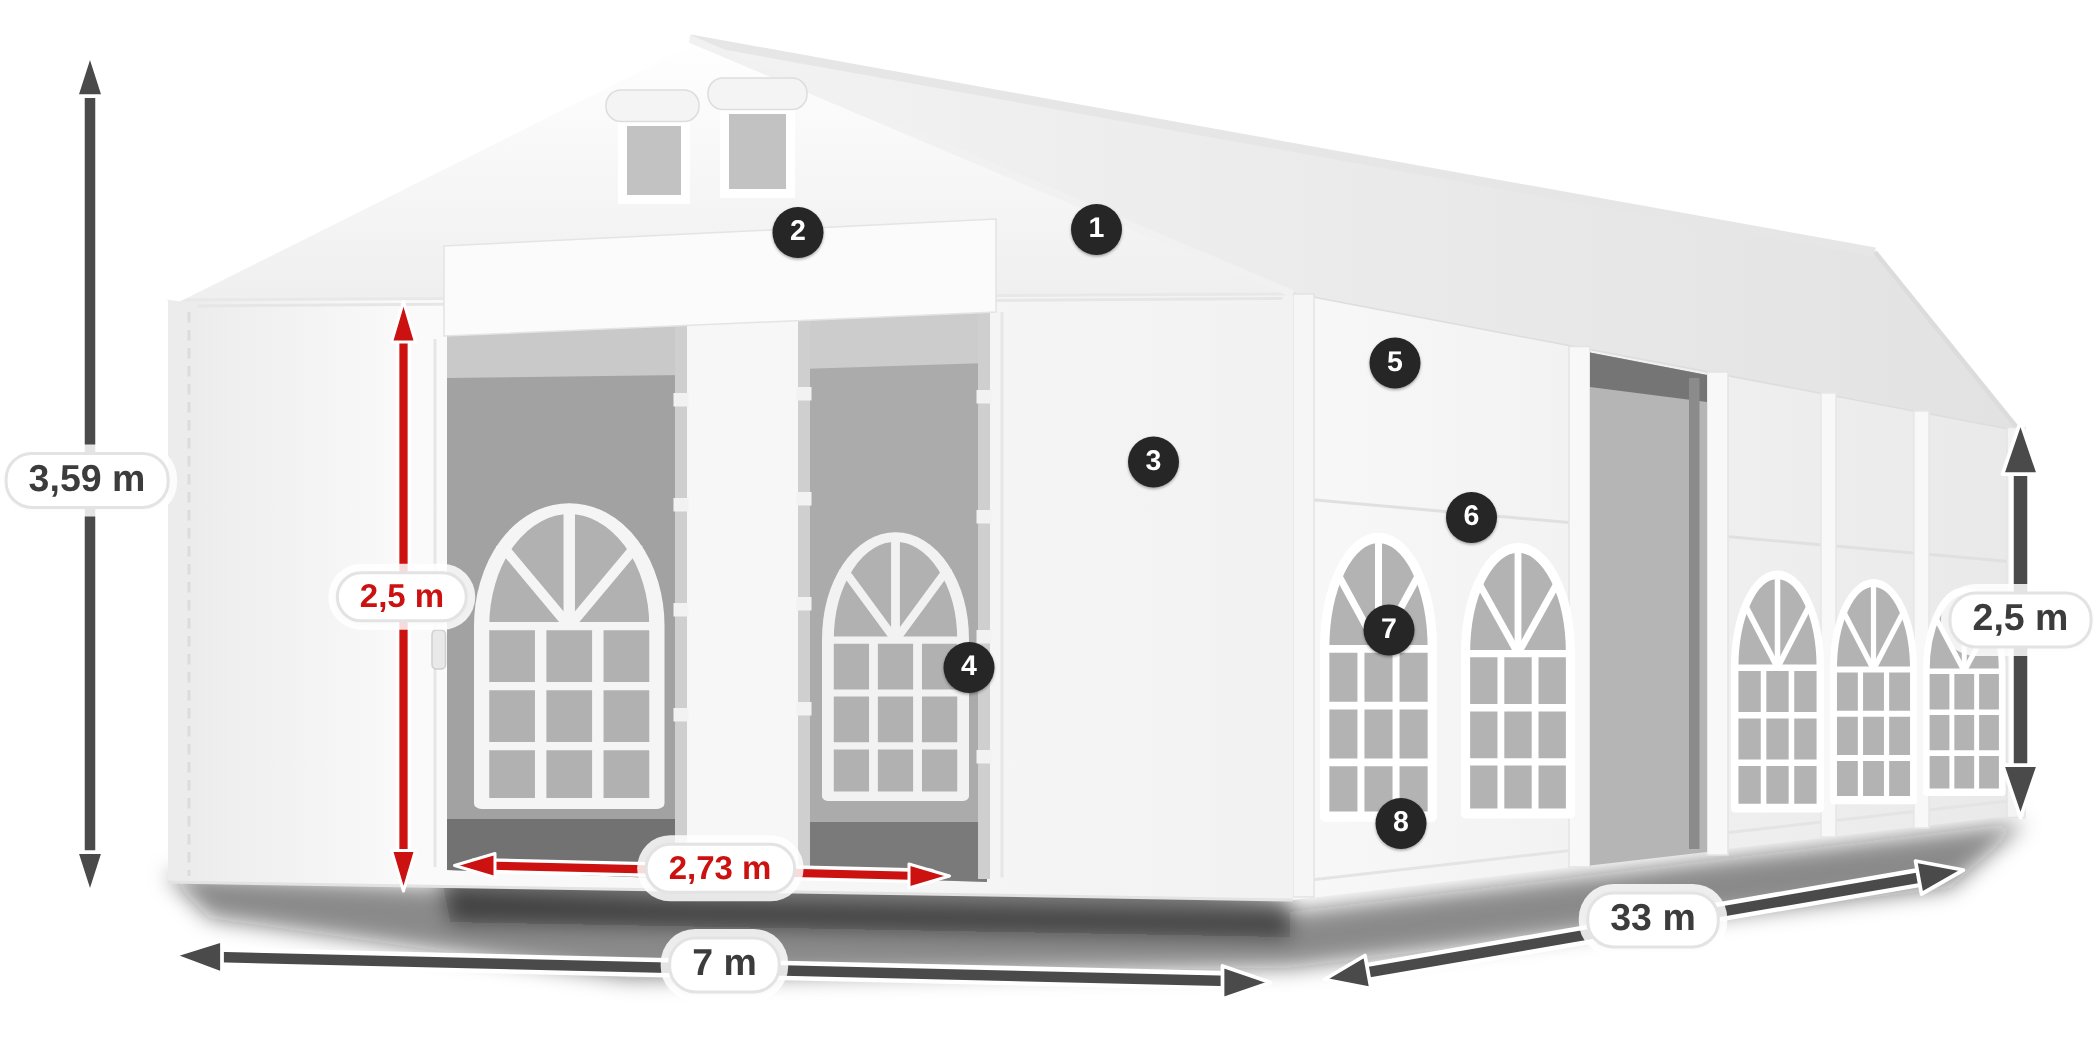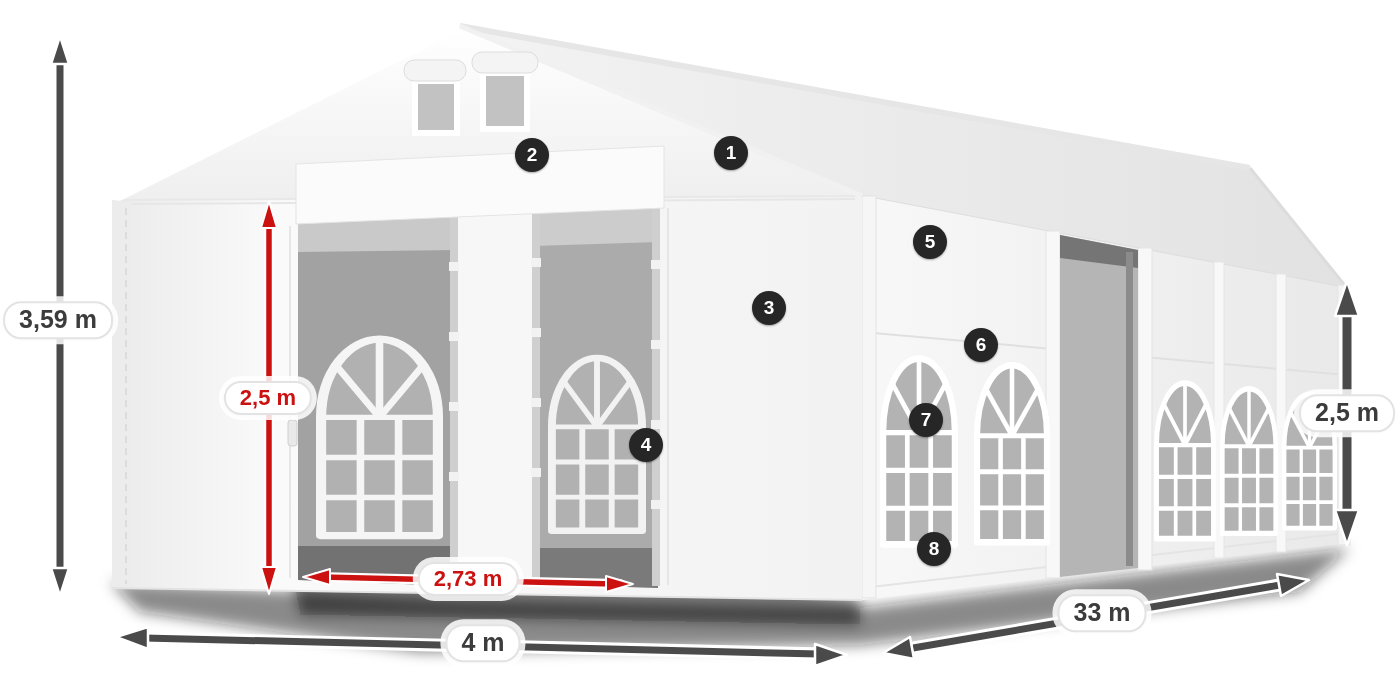--- a/index.html
+++ b/index.html
@@ -229,23 +229,23 @@
       <line class="sh-dark" x1="1347" y1="306" x2="1347" y2="520" stroke-width="9"></line>
       <polygon class="hd-dark" points="1347,281 1335,316 1359,316"></polygon>
       <polygon class="hd-dark" points="1347,545 1335,510 1359,510"></polygon>
     </g>
   </svg>
 
   <div class="pill dark" style="left:58px;top:320px">3,59 m</div>
 
   <div class="pill red" style="left:268px;top:398px">2,5 m</div>
 
-  <div class="pill red" style="left:468px;top:579px">2,73 m</div>
-
-  <div class="pill dark" style="left:483px;top:643px">4 m</div>
+  <div class="pill red" style="left:480px;top:579px">2,73 m</div>
+
+  <div class="pill dark" style="left:483px;top:643px">7 m</div>
 
   <div class="pill dark" style="left:1102px;top:613px">33 m</div>
 
   <div class="pill dark" style="left:1347px;top:413px">2,5 m</div>
 
   <div class="badge" style="left:731px;top:153px">1</div>
   <div class="badge" style="left:532px;top:155px">2</div>
   <div class="badge" style="left:769px;top:308px">3</div>
   <div class="badge" style="left:646px;top:445px">4</div>
   <div class="badge" style="left:930px;top:242px">5</div>

